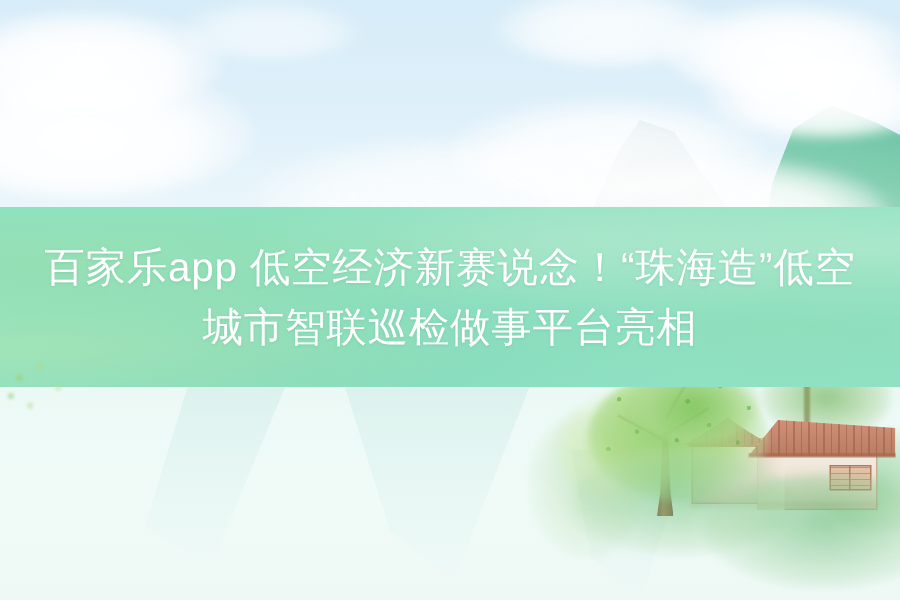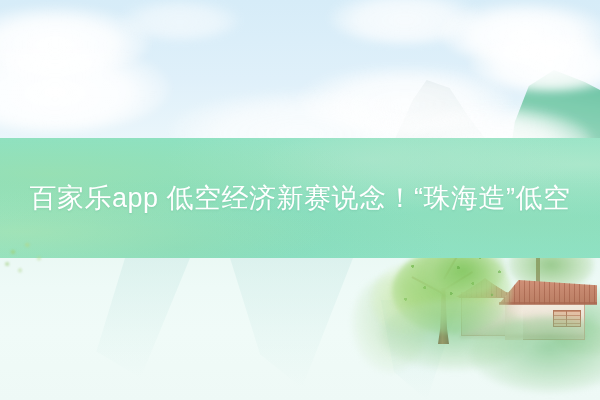--- a/index.html
+++ b/index.html
@@ -363,15 +363,16 @@
   <div class="bush b1"></div>
   <div class="bush b2"></div>
 
   <div class="band">
     <div class="band-tex"></div>
   </div>
   <div class="speck-left"></div>
 
   <div class="headline">
     <span class="hl-line">百家乐app 低空经济新赛说念！“珠海造”低空</span>
+    <span class="hl-line">城市智联巡检做事平台亮相</span>
   </div>
 
 </div>
 
 </body></html>

